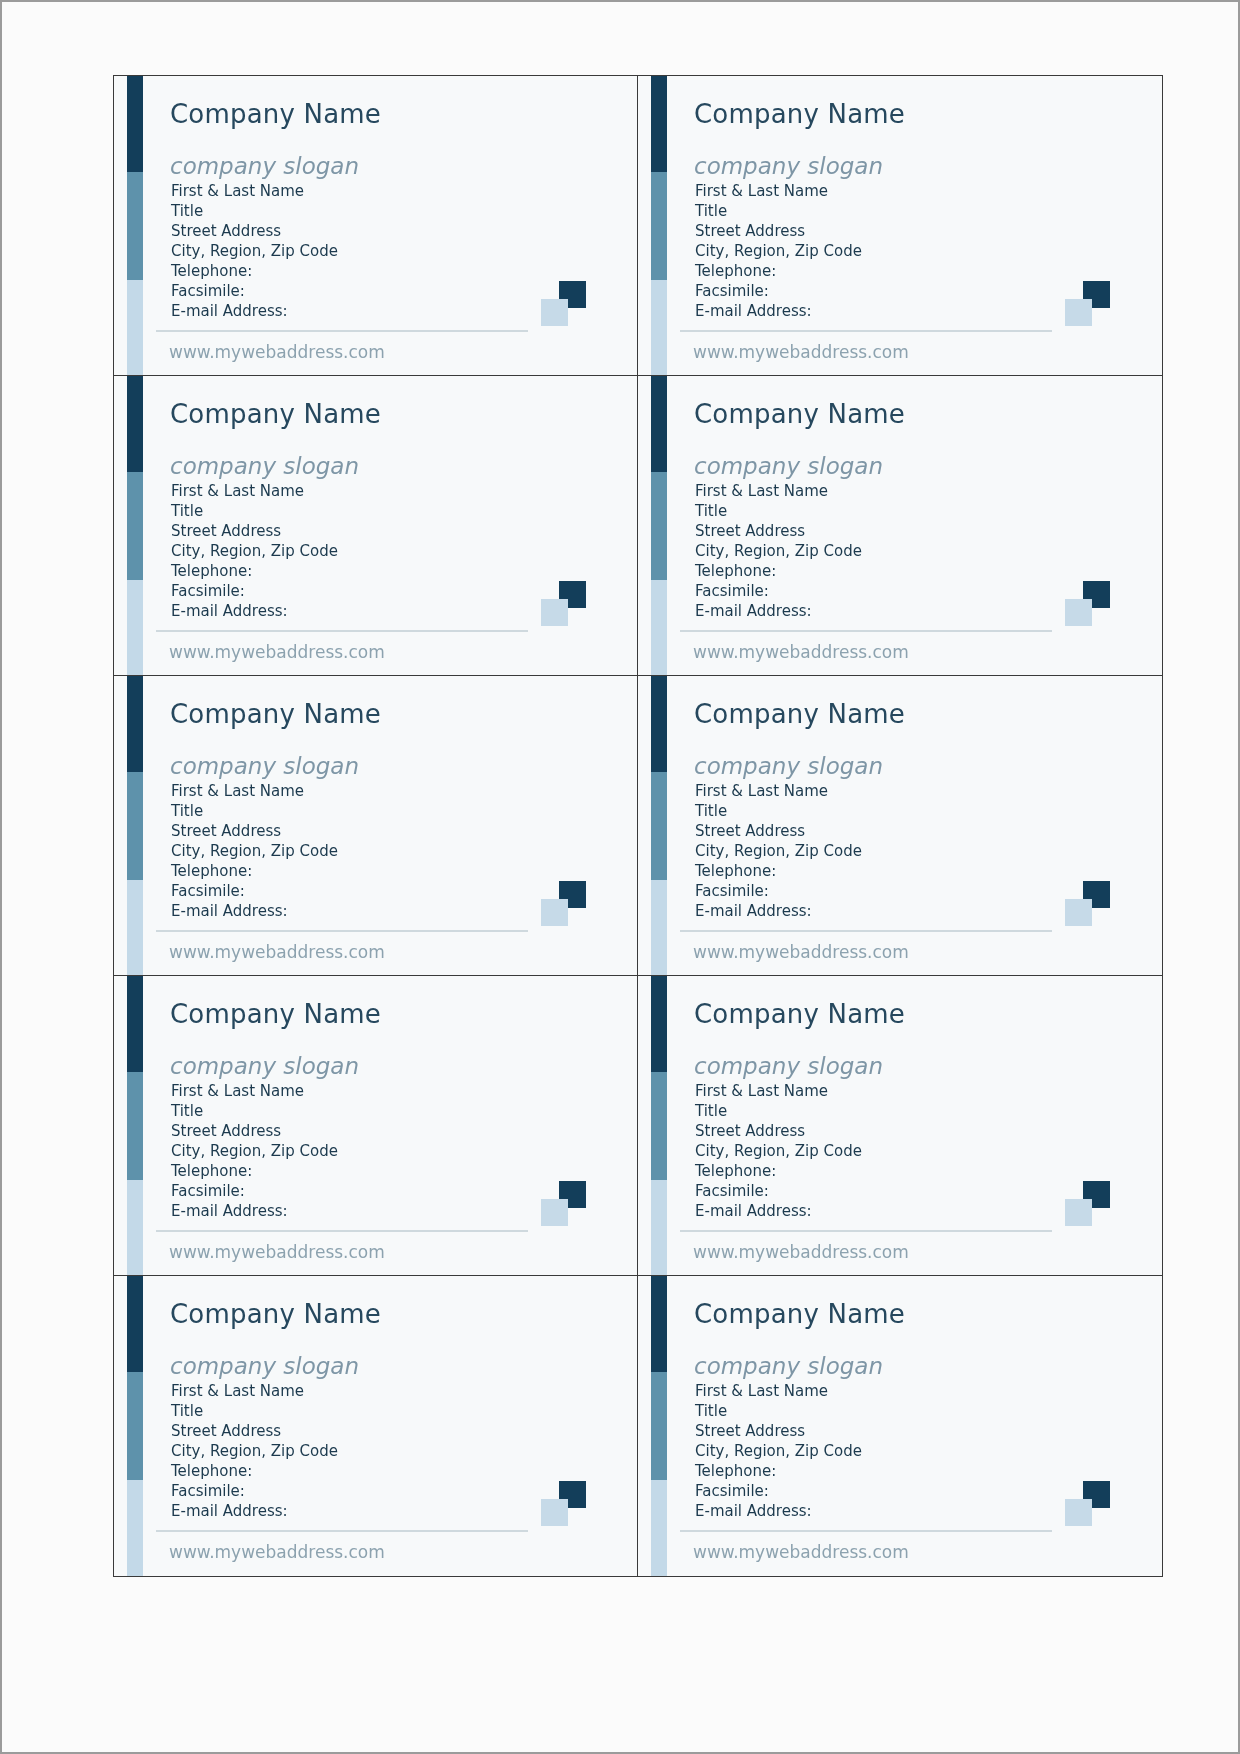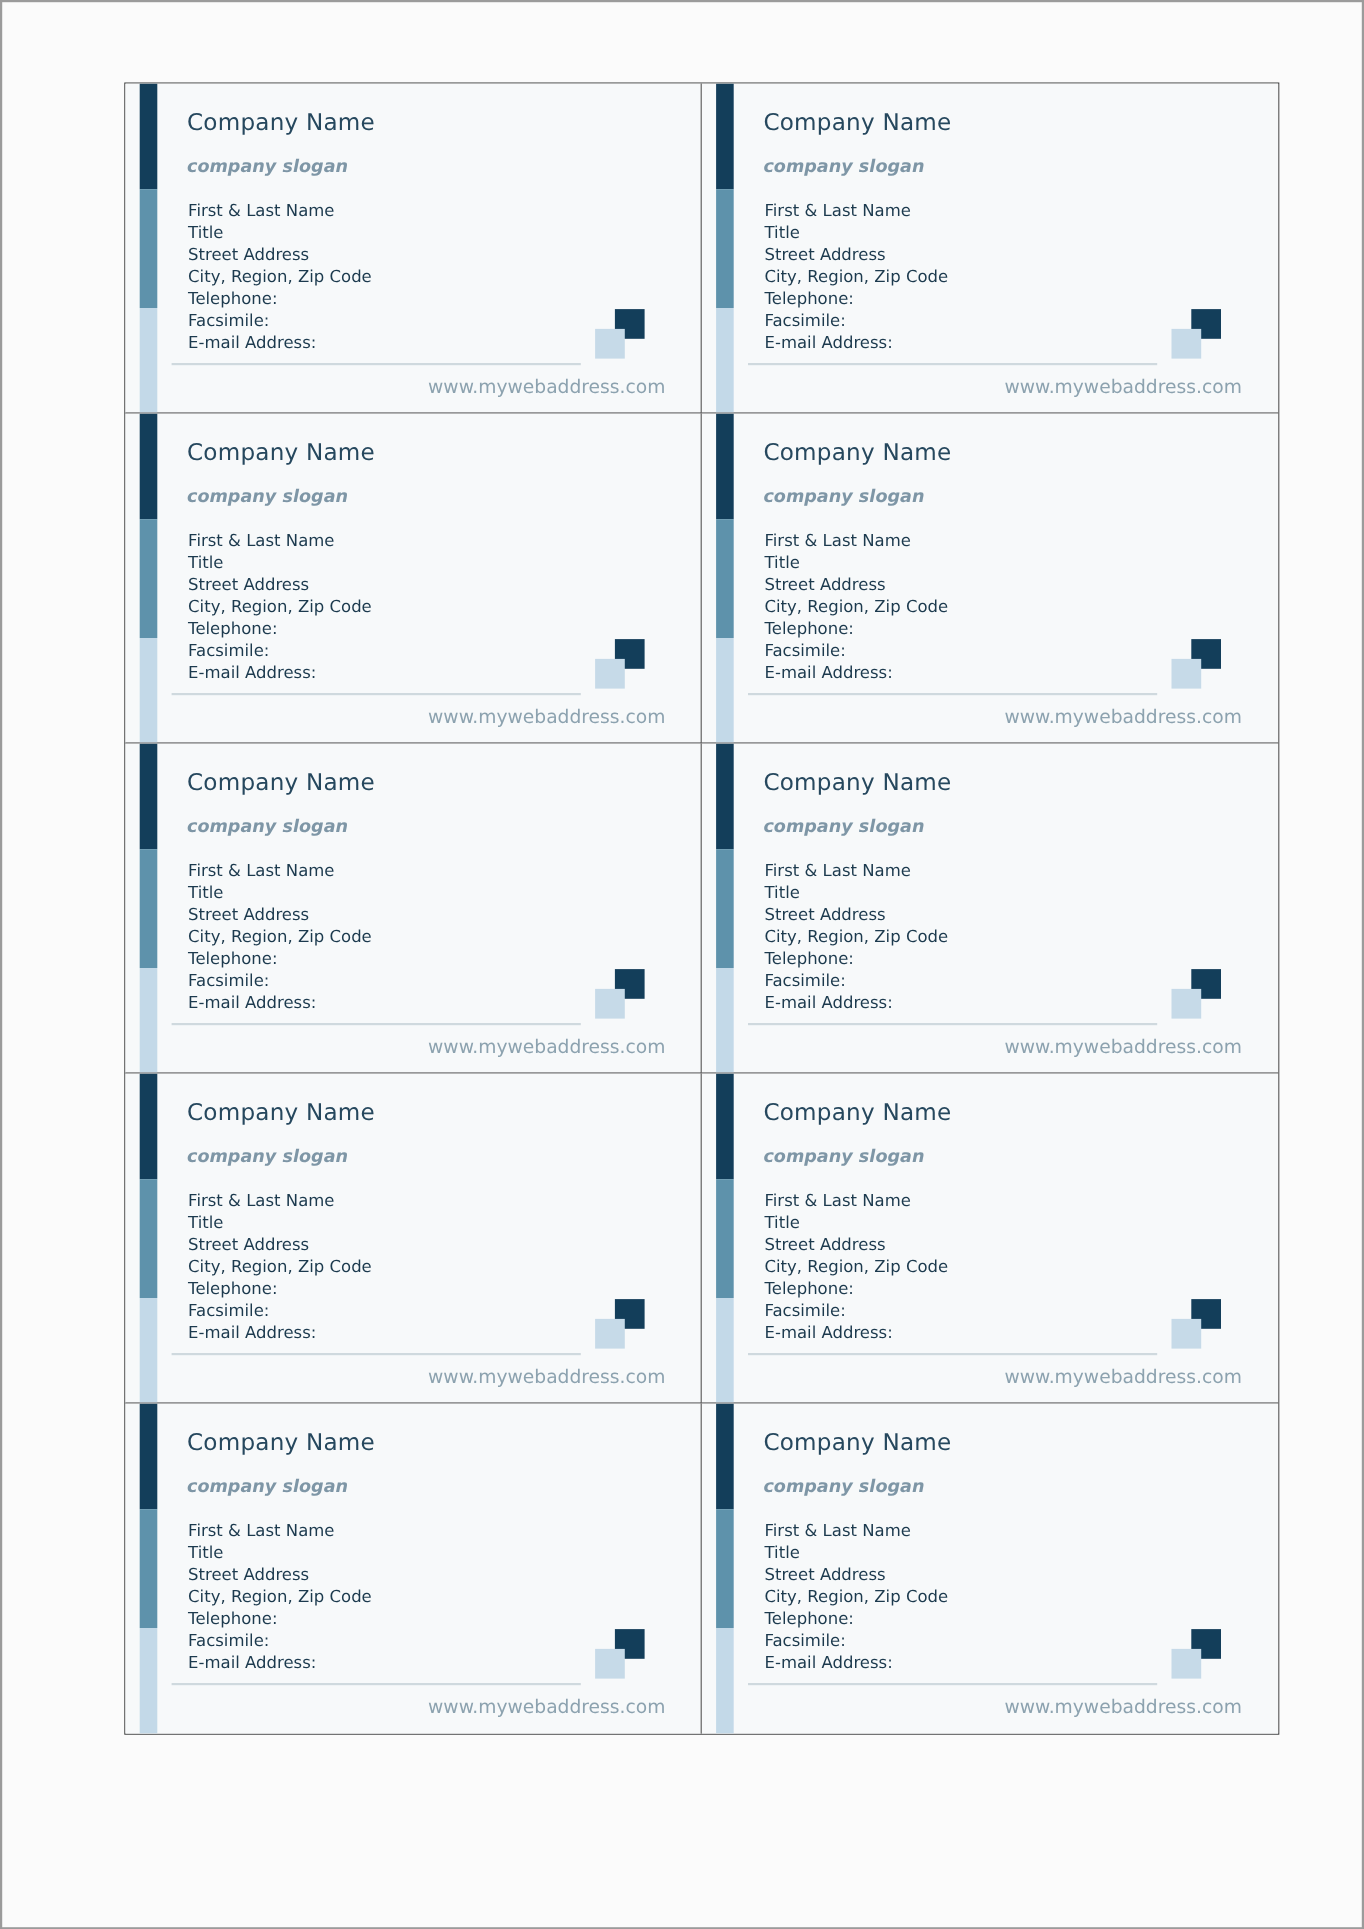--- a/index.html
+++ b/index.html
@@ -28,35 +28,35 @@
     overflow:hidden;
   }
   .card:nth-child(odd){border-right:1px solid var(--grid_line);}
   .card:nth-child(9),.card:nth-child(10){border-bottom:none;}
   .bar{position:absolute;left:13px;top:0;width:16px;height:100%;display:flex;flex-direction:column;}
   .seg-dark{height:96px;background:var(--bar_dark);}
   .seg-mid{height:108px;background:var(--bar_mid);}
   .seg-light{flex:1;background:var(--bar_light);}
   .title{
     position:absolute;left:56px;top:24px;
-    font-size:21px;line-height:1.1;color:var(--title);letter-spacing:0.2px;white-space:nowrap;
+    font-size:26px;line-height:1.1;color:var(--title);letter-spacing:0.2px;white-space:nowrap;
   }
   .slogan{
-    position:absolute;left:56px;top:65px;
-    font-size:16px;font-style:italic;color:var(--muted);white-space:nowrap;font-weight:bold;
+    position:absolute;left:56px;top:77px;
+    font-size:23px;font-style:italic;color:var(--muted);white-space:nowrap;
   }
   .contact{
     position:absolute;left:57px;top:105px;
     font-size:15px;line-height:20px;color:var(--text);
   }
   .cline{white-space:nowrap;}
   .divider{position:absolute;left:42px;top:254px;width:372px;height:2px;background:var(--divider);}
   .web{
     position:absolute;left:55px;top:266px;width:436px;
-    text-align:right;font-size:17px;color:var(--muted2);white-space:nowrap;
+    text-align:left;font-size:17px;color:var(--muted2);white-space:nowrap;
   }
   .sq{position:absolute;width:27px;height:27px;}
   .sq-dark{left:445px;top:205px;background:var(--bar_dark);z-index:1;}
   .sq-light{left:427px;top:223px;background:var(--sq_light);z-index:2;}
 </style>
 </head>
 <body>
 
 <div class="page">
   <div class="grid" id="card-grid">

